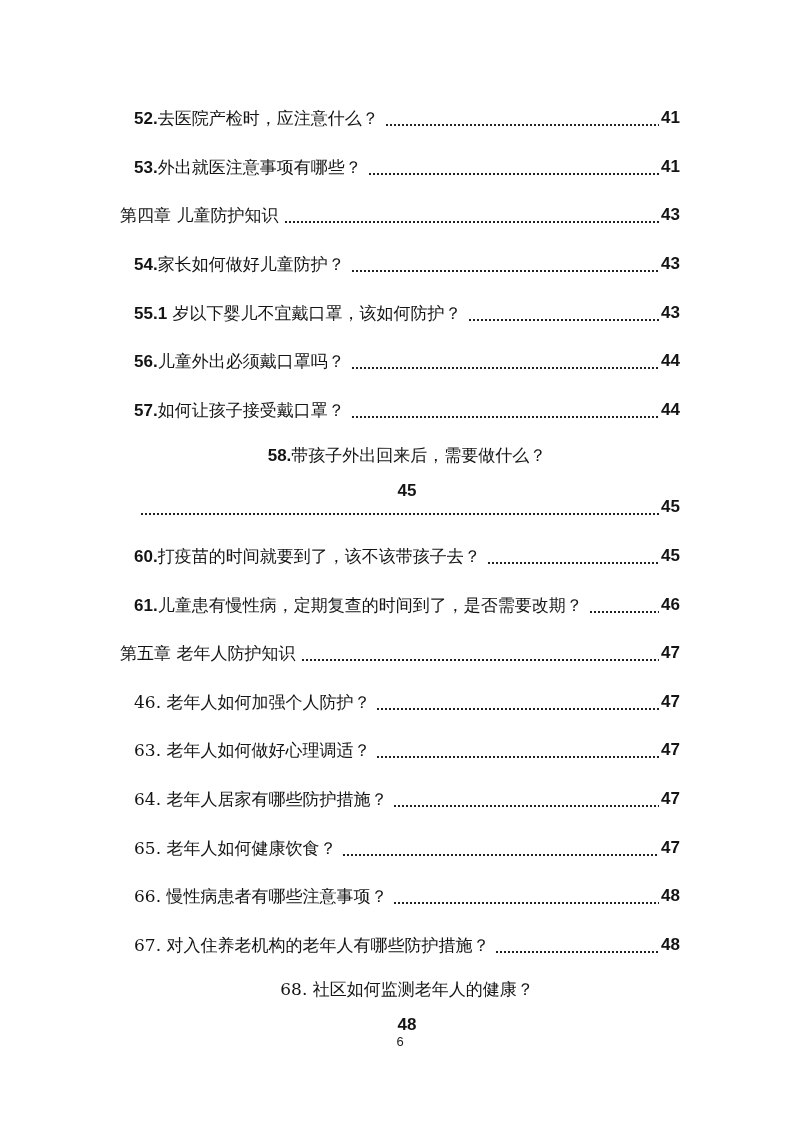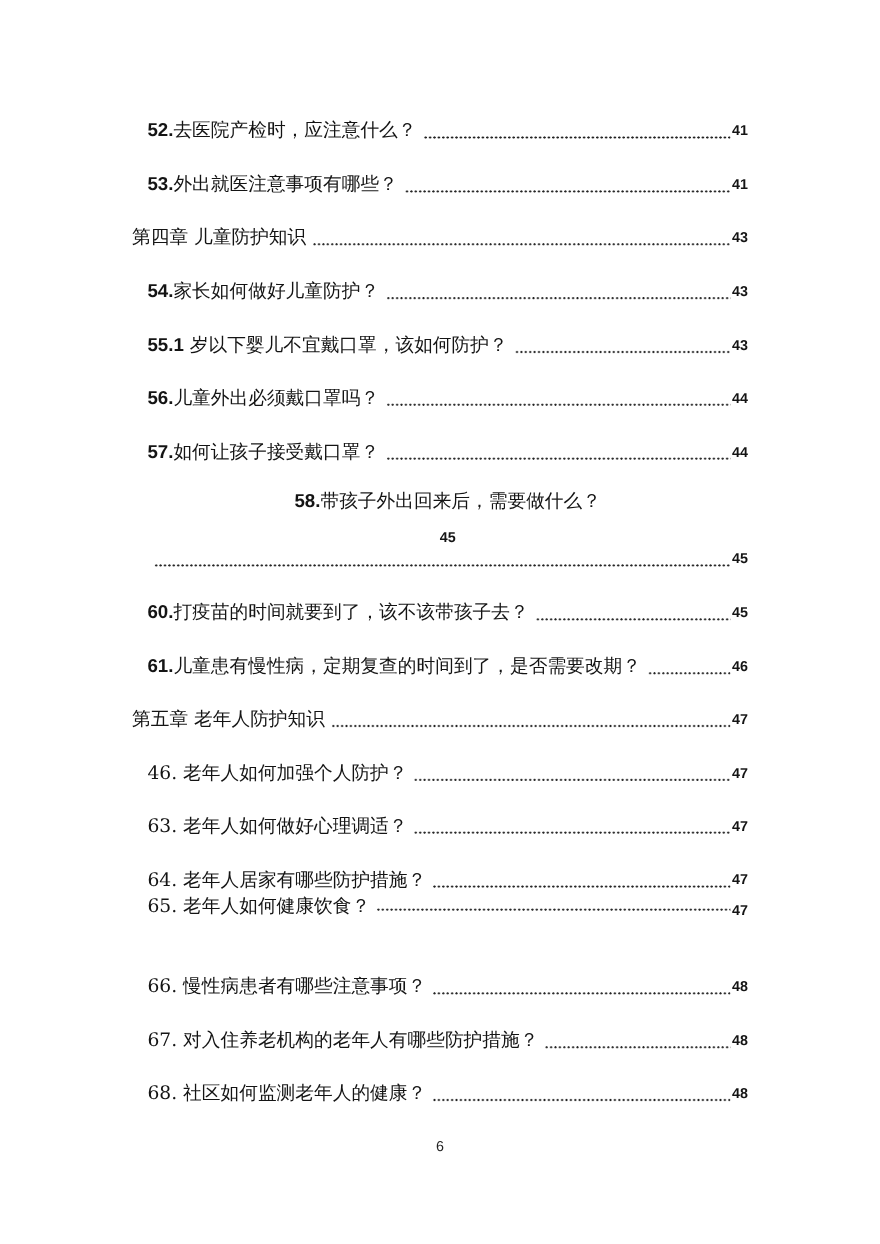--- a/index.html
+++ b/index.html
@@ -13,21 +13,21 @@
   }
   .row .title { white-space: nowrap; flex: 0 0 auto; }
   .row .leader {
     flex: 1 1 auto; margin: 0 2px 0 6px; height: 2px; align-self: center;
     margin-top: 14px;
     background-image: radial-gradient(circle, #222 0.9px, transparent 1.1px);
     background-size: 4px 2px; background-repeat: repeat-x;
   }
   .row .pnum {
     flex: 0 0 auto; font-family: "Liberation Sans", "DejaVu Sans", sans-serif;
-    font-size: 13px; font-weight: bold; color: #141414;
+    font-size: 17px; font-weight: bold; color: #141414;
   }
   .row.item { padding-left: 134px; width: calc(680px - 134px); }
   .row.chapter { padding-left: 120px; width: calc(680px - 120px); }
   .row.serif .title { font-family: "DejaVu Serif", "Liberation Serif", serif; }
   .num-bold { font-family: "Liberation Sans", "DejaVu Sans", sans-serif; font-weight: bold; }
   .footer {
     position: absolute; left: 0; width: 800px; top: 1034px; text-align: center;
     font-family: "Liberation Sans", "DejaVu Sans", sans-serif; font-size: 13px; color: #222;
   }
 </style>
@@ -119,39 +119,39 @@
       <span class="leader"></span>
       <span class="pnum">47</span>
     </div>
 
     <div class="row item serif" style="top:784px;align-items:center;">
       <span class="title"><span>64. </span><span>老年人居家有哪些防护措施？</span></span>
       <span class="leader"></span>
       <span class="pnum">47</span>
     </div>
 
-    <div class="row item serif" style="top:805px;align-items:flex-end;">
+    <div class="row item serif" style="top:833px;">
       <span class="title"><span>65. </span><span>老年人如何健康饮食？</span></span>
       <span class="leader"></span>
       <span class="pnum">47</span>
     </div>
 
     <div class="row item serif" style="top:881px;">
       <span class="title"><span>66. </span><span>慢性病患者有哪些注意事项？</span></span>
       <span class="leader"></span>
       <span class="pnum">48</span>
     </div>
 
     <div class="row item serif" style="top:930px;">
       <span class="title"><span>67. </span><span>对入住养老机构的老年人有哪些防护措施？</span></span>
       <span class="leader"></span>
       <span class="pnum">48</span>
     </div>
 
-    <div class="row item serif" style="top:978px;">
+    <div class="row item serif" style="top:978px;flex-direction:column;">
       <span class="title"><span>68. </span><span>社区如何监测老年人的健康？</span></span>
       <span class="leader"></span>
       <span class="pnum">48</span>
     </div>
 
   </div>
 
   <div class="footer">6</div>
 </div>
 

